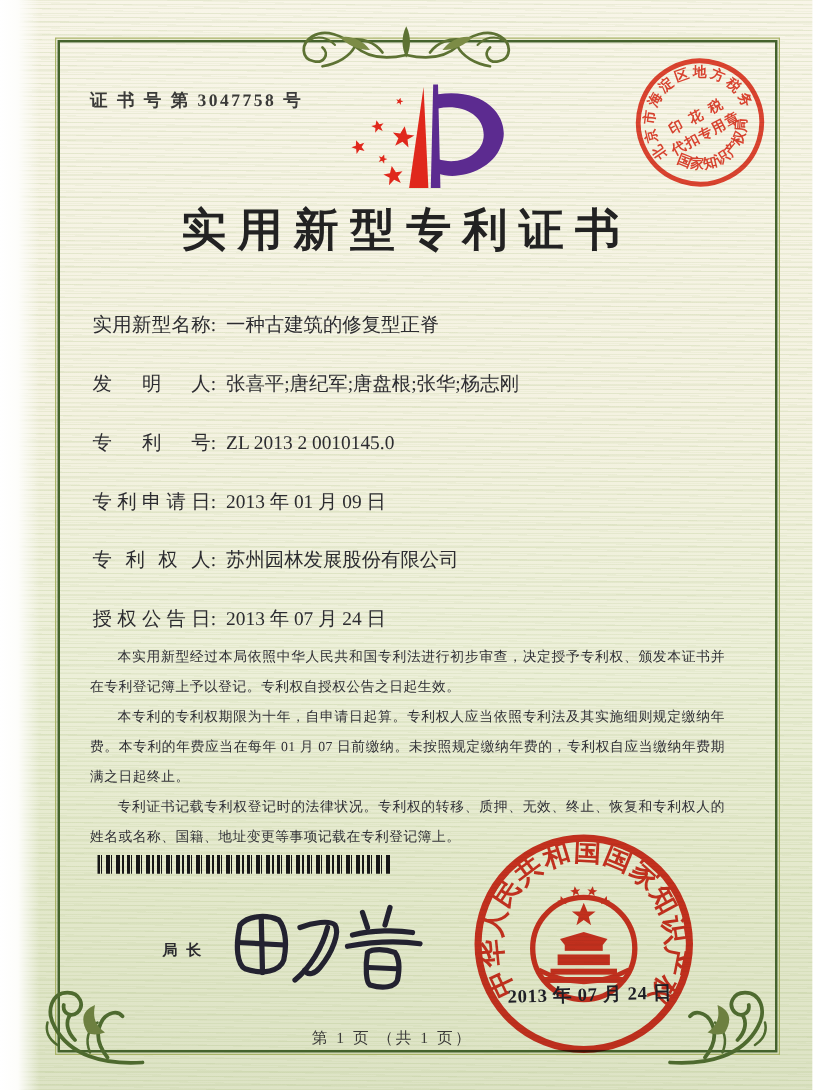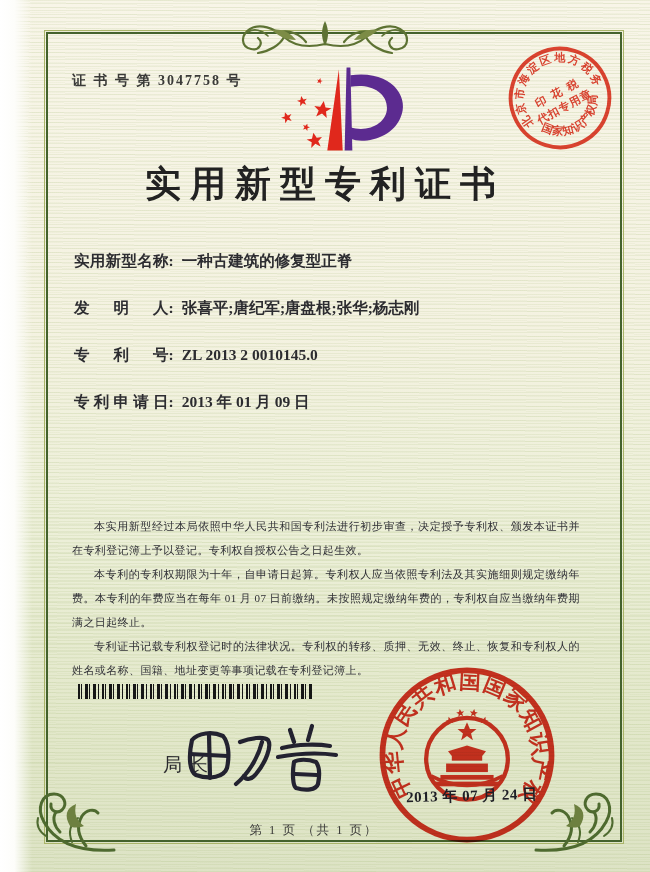--- a/index.html
+++ b/index.html
@@ -14,35 +14,35 @@
   .photo-edge{position:absolute;left:0;top:0;bottom:0;width:32px;z-index:50;
     background:linear-gradient(90deg,#ffffff 0%,#fdfdfa 45%,rgba(255,255,255,0) 100%);}
   .frame{position:absolute;left:44px;top:30px;right:26px;bottom:28px;border:1px solid #a9b468;}
   .frame-inner{position:absolute;left:1px;top:1px;right:1px;bottom:1px;border:2px solid #44622c;}
   .abs{position:absolute;}
   .cert-number{left:72px;top:72px;font-size:14px;letter-spacing:2px;color:#3a3a38;font-weight:600;}
   .logo{left:258px;top:56px;width:154px;height:106px;}
   .title{left:0;top:160px;width:650px;text-align:center;font-size:36px;font-weight:700;
          letter-spacing:9px;color:#222;}
   .fields{left:74px;top:250px;width:480px;color:#2c2c30;}
-  .frow{margin-bottom:26px;line-height:21px;font-size:15.5px;font-weight:700;white-space:nowrap;}
+  .frow{margin-bottom:26px;line-height:21px;font-size:15.5px;font-weight:400;white-space:nowrap;}
   .flabel{display:inline-block;width:6.1em;text-align:justify;text-align-last:justify;vertical-align:top;}
   .fcolon{margin-right:8px;}
   .paras{left:72px;top:514px;width:508px;font-size:11px;line-height:24px;
          color:#303036;text-align:justify;letter-spacing:0.4px;font-weight:500;}
   .paras p{margin:0;text-indent:2em;}
   .barcode{left:78px;top:684px;width:235px;height:15px;
     background:repeating-linear-gradient(90deg,
       #161616 0 2px, transparent 2px 3px,
       #161616 3px 4px, transparent 4px 7px,
       #161616 7px 10px, transparent 10px 11px,
       #161616 11px 12px, transparent 12px 15px,
       #161616 15px 18px, transparent 18px 20px,
       #161616 20px 21px, transparent 21px 24px);}
-  .director{left:130px;top:752px;font-size:19px;letter-spacing:7px;color:#2a2a2e;font-weight:400;margin-left:33px;}
+  .director{left:130px;top:752px;font-size:12px;letter-spacing:7px;color:#2a2a2e;font-weight:700;}
   .sig{left:178px;top:702px;width:168px;height:100px;}
   .tax-seal{left:502px;top:40px;width:116px;height:116px;mix-blend-mode:multiply;opacity:.94;}
   .sipo-seal{left:372px;top:660px;width:190px;height:190px;mix-blend-mode:multiply;opacity:.95;z-index:20;}
   .seal-date{left:406px;top:786px;width:170px;font-size:15px;font-weight:700;color:#1e1f26;
              letter-spacing:0.5px;transform:rotate(-1.5deg);white-space:nowrap;z-index:21;}
   .footer{left:0;top:822px;width:628px;text-align:center;font-size:12.5px;letter-spacing:2px;color:#3a3a38;}
   .flourish{width:90px;height:90px;z-index:5;}
   .fl-left{left:26px;top:766px;}
   .fl-right{left:534px;top:766px;transform:scaleX(-1);}
   .top-orn{left:210px;top:6px;width:230px;height:52px;z-index:5;}
@@ -134,20 +134,26 @@
       <span class="flabel">实用新型名称</span><span class="fcolon">:</span><span>一种古建筑的修复型正脊</span>
     </div>
     <div class="frow">
       <span class="flabel">发明人</span><span class="fcolon">:</span><span>张喜平;唐纪军;唐盘根;张华;杨志刚</span>
     </div>
     <div class="frow">
       <span class="flabel">专利号</span><span class="fcolon">:</span><span>ZL 2013 2 0010145.0</span>
     </div>
     <div class="frow">
       <span class="flabel">专利申请日</span><span class="fcolon">:</span><span>2013 年 01 月 09 日</span>
+    </div>
+    <div class="frow">
+      <span class="flabel">专利权人</span><span class="fcolon">:</span><span>苏州园林发展股份有限公司</span>
+    </div>
+    <div class="frow">
+      <span class="flabel">授权公告日</span><span class="fcolon">:</span><span>2013 年 07 月 24 日</span>
     </div>
   </div>
 
   <div class="abs paras">
     <p>本实用新型经过本局依照中华人民共和国专利法进行初步审查，决定授予专利权、颁发本证书并在专利登记簿上予以登记。专利权自授权公告之日起生效。</p>
     <p>本专利的专利权期限为十年，自申请日起算。专利权人应当依照专利法及其实施细则规定缴纳年费。本专利的年费应当在每年 01 月 07 日前缴纳。未按照规定缴纳年费的，专利权自应当缴纳年费期满之日起终止。</p>
     <p>专利证书记载专利权登记时的法律状况。专利权的转移、质押、无效、终止、恢复和专利权人的姓名或名称、国籍、地址变更等事项记载在专利登记簿上。</p>
   </div>
 
   <div class="abs barcode"></div>

